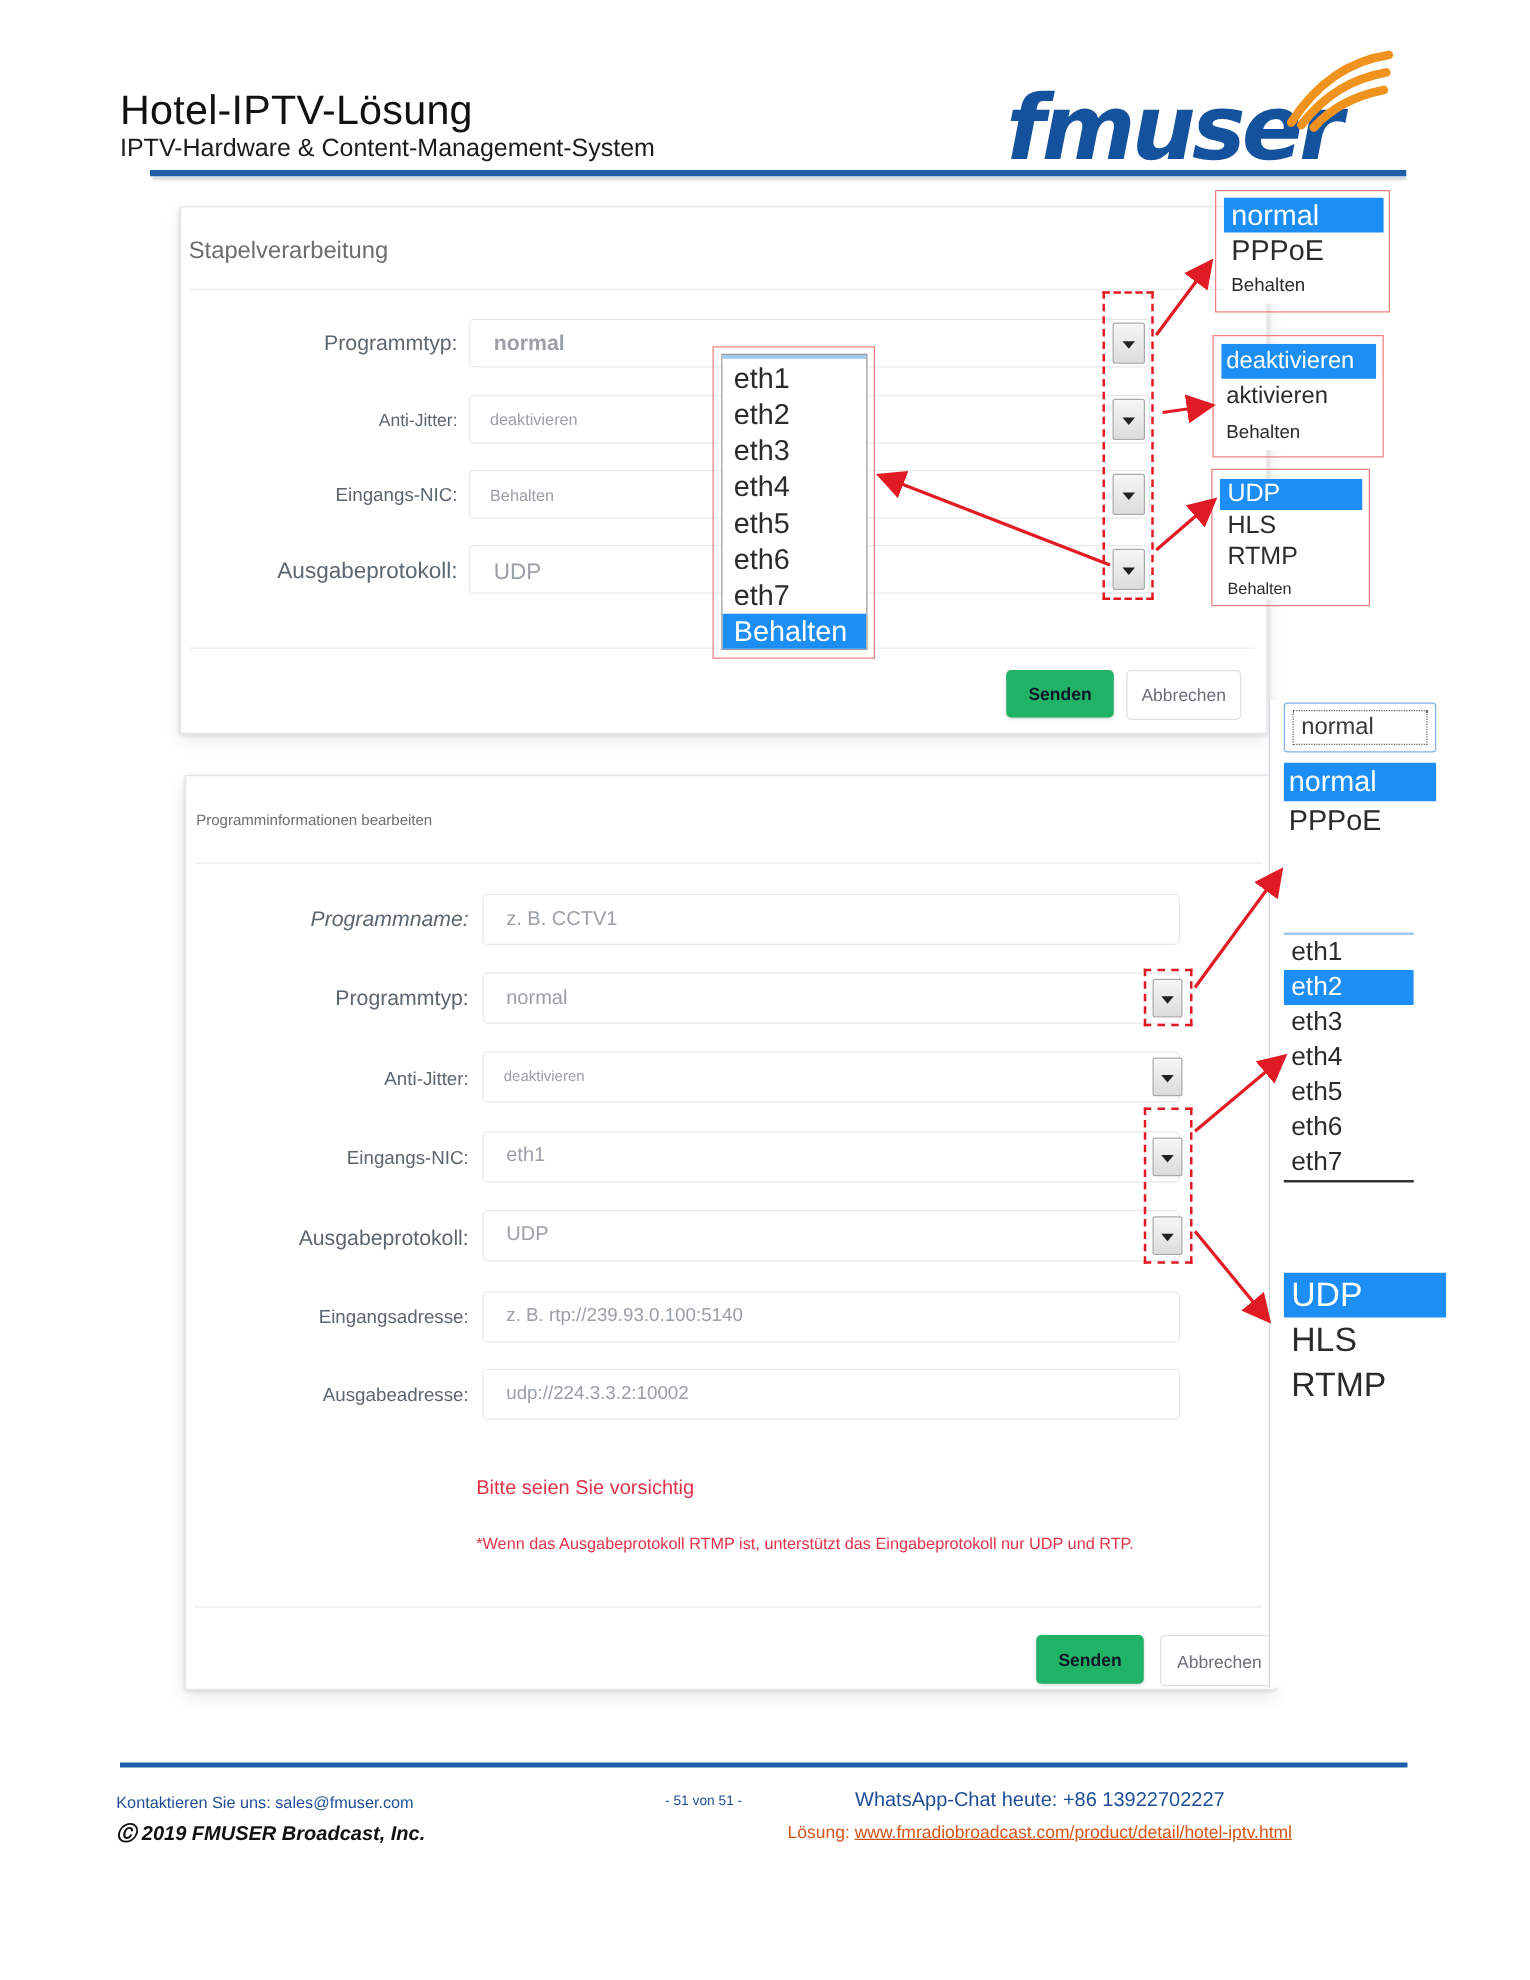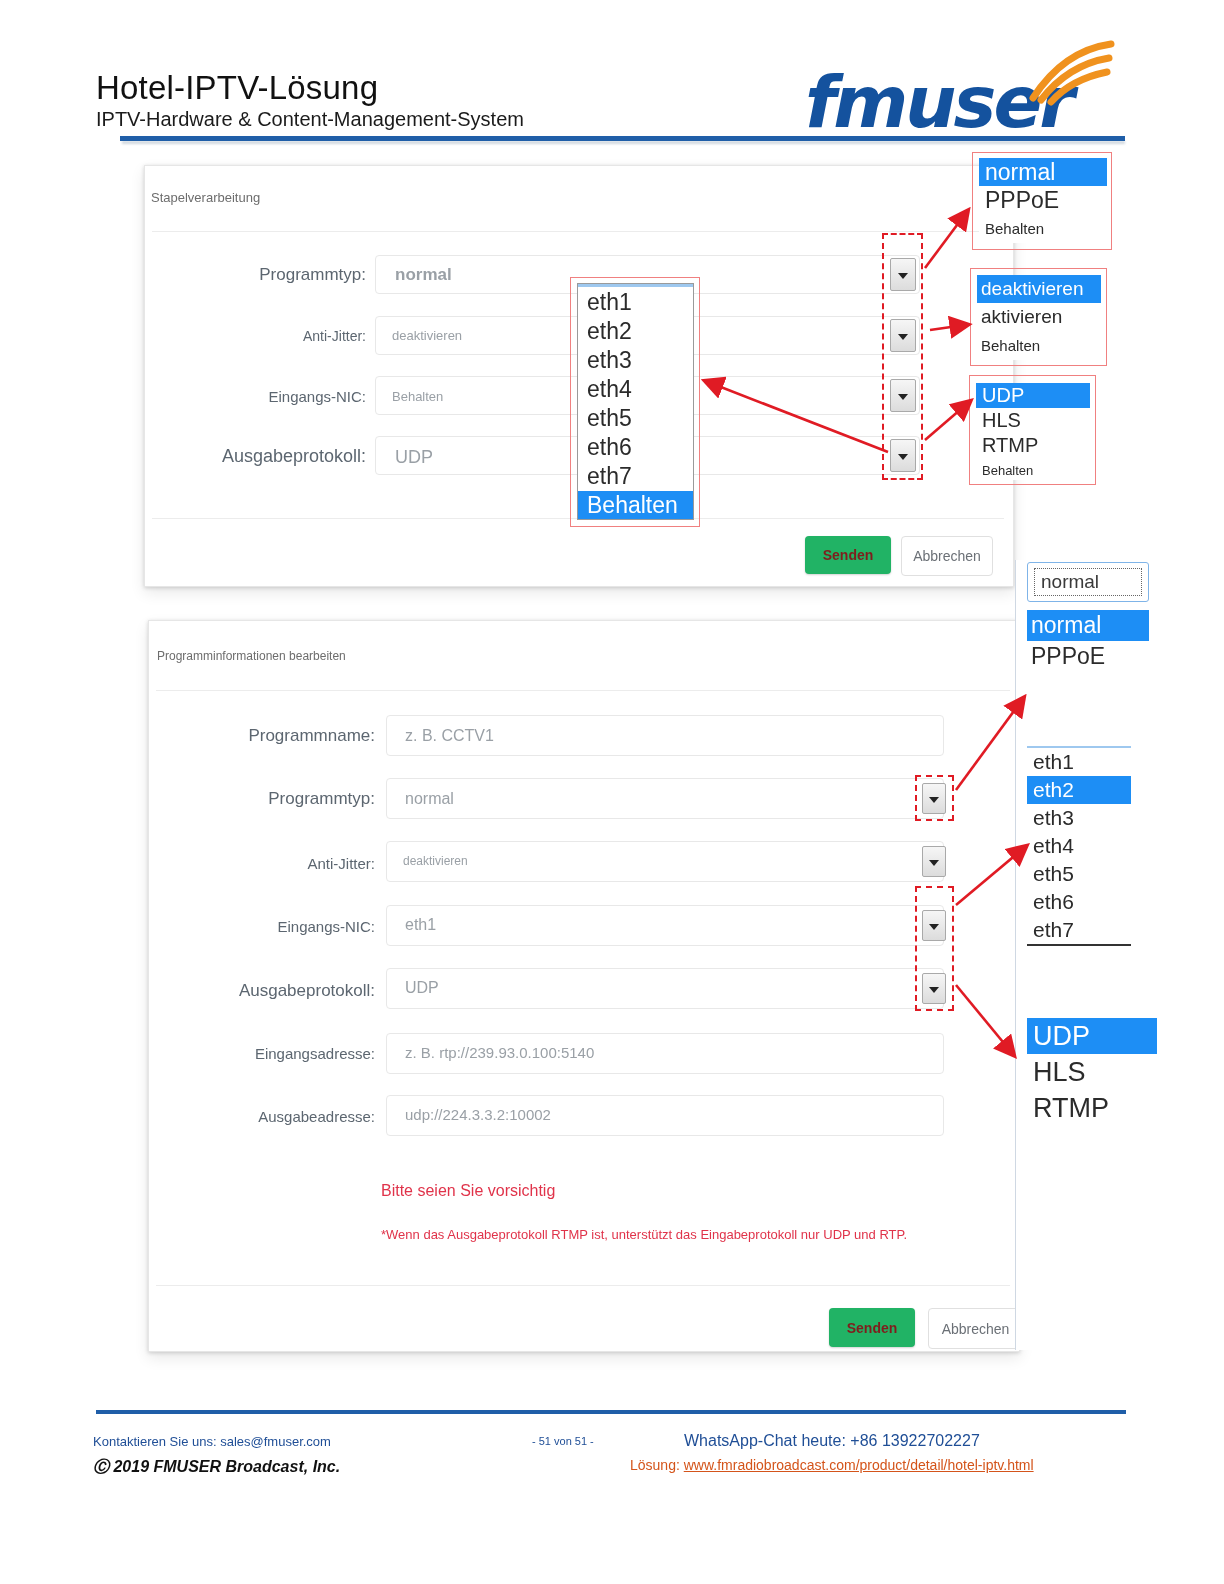--- a/index.html
+++ b/index.html
@@ -78,21 +78,21 @@
   }
 
   .dashed{
     position:absolute;border:2px dashed #e01b24;box-sizing:border-box;
     background:transparent;
   }
 
   
   .btn-send{
     position:absolute;background:#21b365;border-radius:4px;
-    color:#7f1d1d;font-weight:bold;display:flex;align-items:center;justify-content:center;
+    color:#0f172a;font-weight:bold;display:flex;align-items:center;justify-content:center;
     box-shadow:0 1px 2px rgba(0,0,0,.18);
   }
   .btn-cancel{
     position:absolute;background:#fff;border:1px solid #e0e0e0;border-radius:4px;
     color:#6b7076;display:flex;align-items:center;justify-content:center;
   }
 
   
   .popup{
     position:absolute;background:#fff;border:1px solid #9a9a9a;
@@ -152,21 +152,21 @@
   <div class="logo">
     <div class="logo-text">fmuser</div>
     <svg class="logo-arcs" width="90" height="70" viewBox="0 0 90 70">
       <path d="M6 60 C 28 26, 56 10, 84 6" stroke="#f0921e" stroke-width="7" fill="none" stroke-linecap="round"></path>
       <path d="M14 62 C 34 36, 58 24, 82 20" stroke="#f0921e" stroke-width="7" fill="none" stroke-linecap="round"></path>
       <path d="M24 64 C 40 46, 60 38, 80 34" stroke="#f0921e" stroke-width="7" fill="none" stroke-linecap="round"></path>
     </svg>
   </div>
 
   <div class="card" style="left:144px;top:165px;width:868px;height:420px;"></div>
-  <div class="card-title" style="left:151px;top:190px;font-size:13px;">Stapelverarbeitung</div>
+  <div class="card-title" style="left:151px;top:190px;font-size:19px;">Stapelverarbeitung</div>
   <div class="card-divider" style="left:152px;top:231px;width:852px;"></div>
   <div class="card-divider" style="left:152px;top:518px;width:852px;"></div>
 
   <div class="fld-label" style="left:160px;top:265px;width:206px;font-size:17px;">Programmtyp:</div>
   <div class="fld-box" style="left:375px;top:255px;width:545px;height:39px;"></div>
   <div class="fld-val" style="left:395px;top:265px;font-size:17px;font-weight:bold;">normal</div>
 
   <div class="fld-label" style="left:160px;top:328px;width:206px;font-size:14px;">Anti-Jitter:</div>
   <div class="fld-box" style="left:375px;top:316px;width:545px;height:39px;"></div>
   <div class="fld-val" style="left:392px;top:328px;font-size:13px;">deaktivieren</div>
@@ -230,21 +230,21 @@
         <div class="opt" style="height: 25px; font-size: 13px; padding-left: 6px;">Behalten</div>
       </div>
   </div>
 
   <div class="card" style="left:148px;top:620px;width:870px;height:730px;"></div>
   <div class="card-title" style="left:157px;top:649px;font-size:12px;">Programminformationen bearbeiten</div>
   <div class="card-title" style="left:1000px;top:641px;font-size:0px;width:16px;height:16px;color:#b6b6b6;">close-icon</div>
   <div class="card-divider" style="left:156px;top:690px;width:854px;"></div>
   <div class="card-divider" style="left:156px;top:1285px;width:854px;"></div>
 
-  <div class="fld-label" style="left:160px;top:726px;width:215px;font-size:17px;">Programmname:</div>
+  <div class="fld-label" style="left:160px;top:726px;width:215px;font-size:17px;font-style:italic;">Programmname:</div>
   <div class="fld-box" style="left:386px;top:715px;width:558px;height:41px;"></div>
   <div class="fld-val" style="left:405px;top:727px;font-size:16px;">z. B. CCTV1</div>
 
   <div class="fld-label" style="left:160px;top:789px;width:215px;font-size:17px;">Programmtyp:</div>
   <div class="fld-box" style="left:386px;top:778px;width:558px;height:41px;"></div>
   <div class="fld-val" style="left:405px;top:790px;font-size:16px;">normal</div>
 
   <div class="fld-label" style="left:160px;top:855px;width:215px;font-size:15px;">Anti-Jitter:</div>
   <div class="fld-box" style="left:386px;top:841px;width:558px;height:41px;"></div>
   <div class="fld-val" style="left:403px;top:854px;font-size:12px;">deaktivieren</div>

